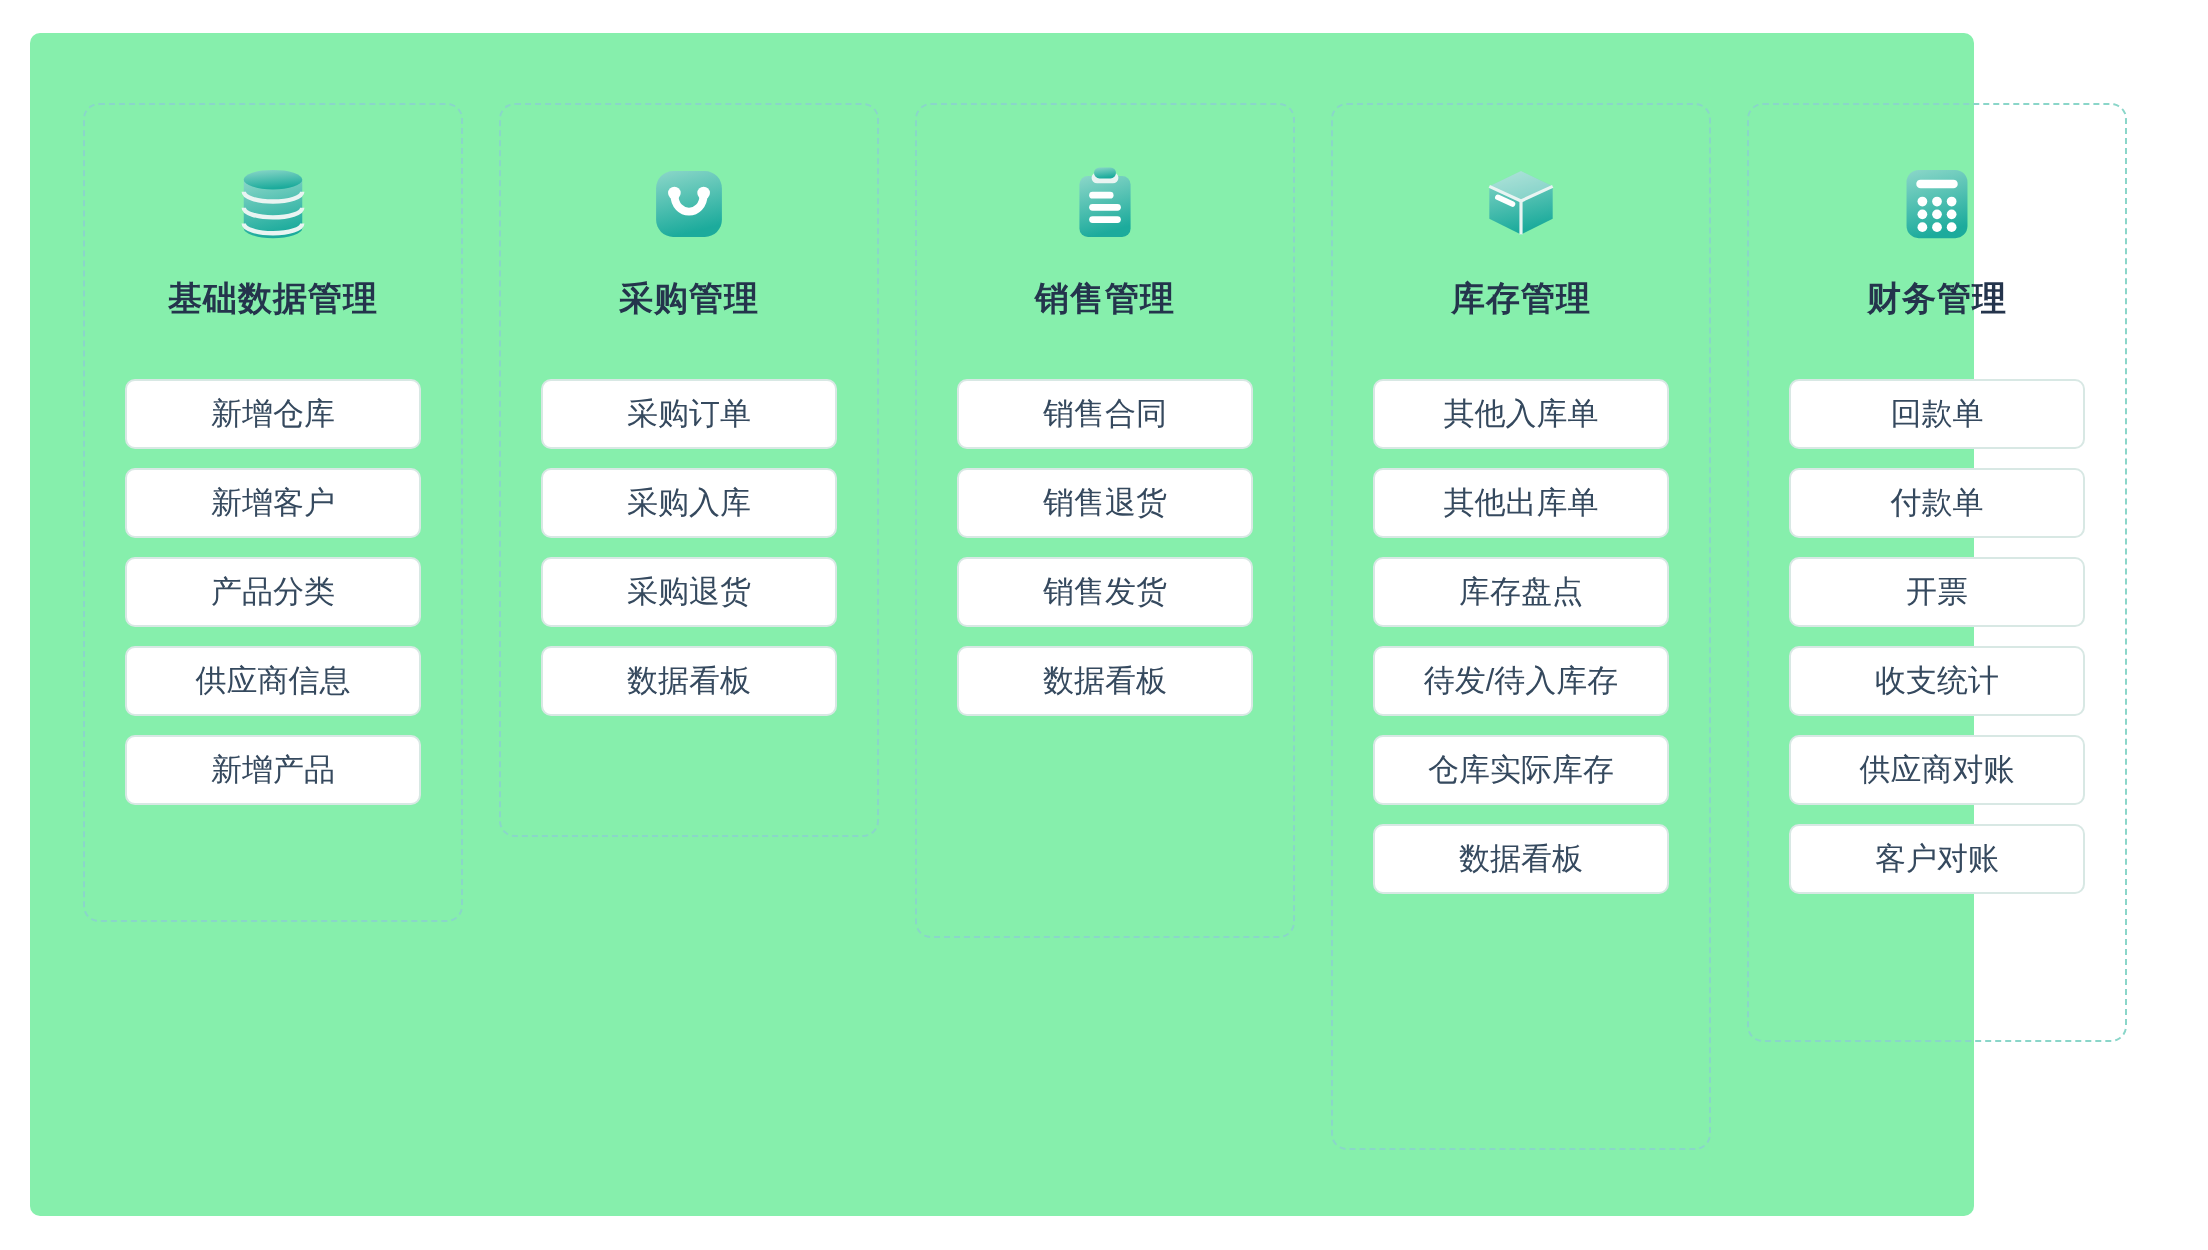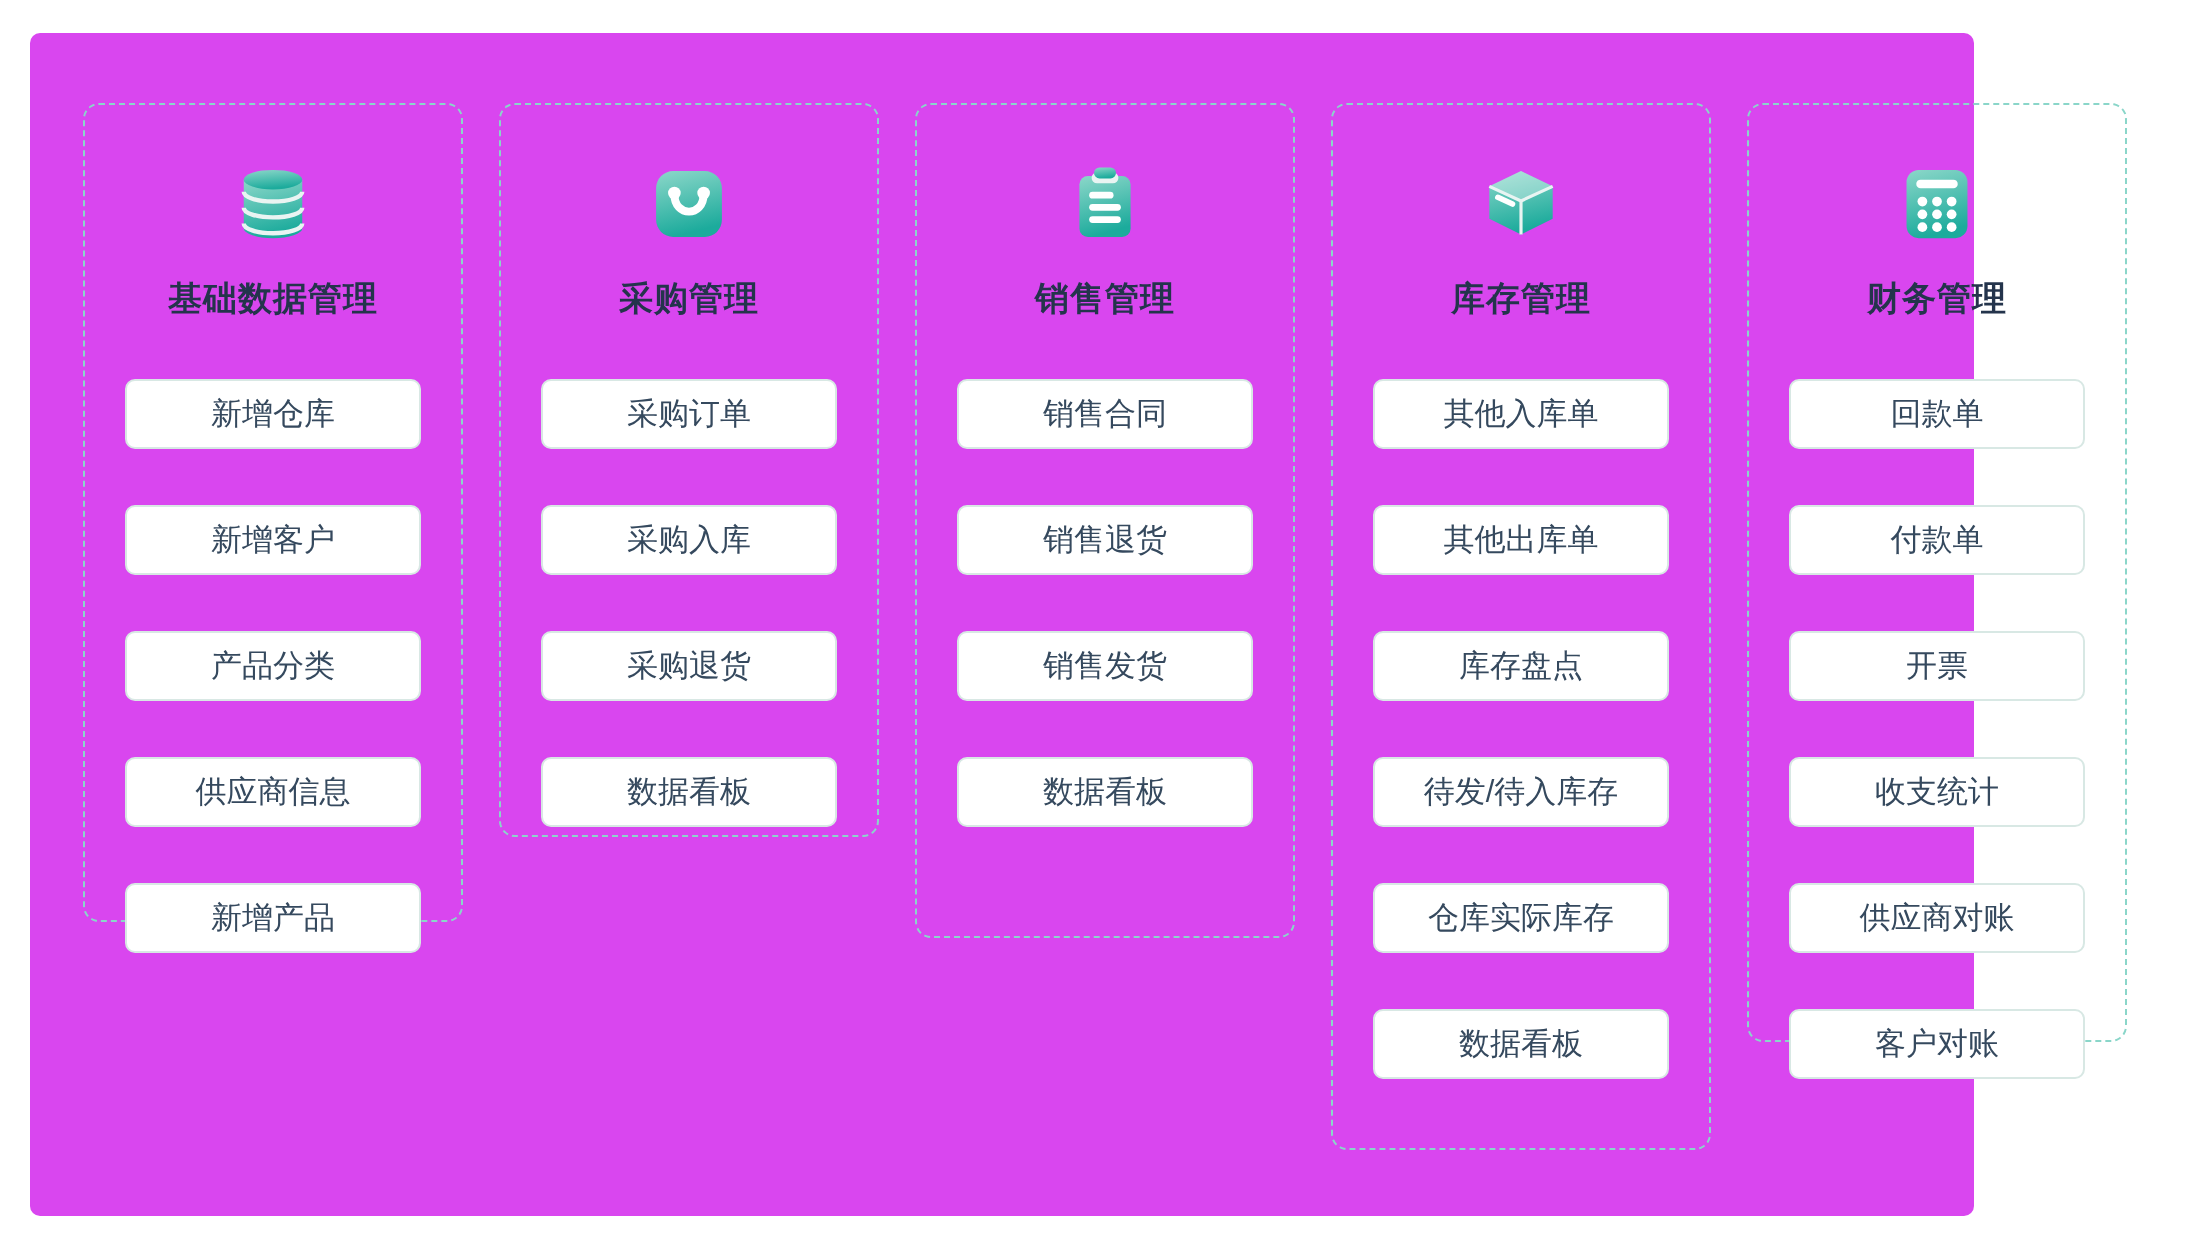--- a/index.html
+++ b/index.html
@@ -1,40 +1,40 @@
 <!DOCTYPE html>
 <html><head>
 <meta charset="utf-8">
 <style>
   * { margin:0; padding:0; box-sizing:border-box; }
   html,body { width:2208px; height:1250px; background:#ffffff; font-family:"Liberation Sans","DejaVu Sans",sans-serif; }
   .panel {
     position:absolute; left:30px; top:33px; width:1944px; height:1183px;
-    background:#d946ef; border-radius:10px;
+    background:#86efac; border-radius:10px;
     padding:70px 0 0 53px;
     display:flex; gap:36px; align-items:flex-start;
   }
   .column {
     width:380px; flex:0 0 380px;
     border:2px dashed #8ad6c9; border-radius:16px;
     display:flex; flex-direction:column; align-items:center;
     padding-top:60px;
   }
   .column:nth-child(1){ height:819px; }
   .column:nth-child(2){ height:734px; }
   .column:nth-child(3){ height:835px; }
   .column:nth-child(4){ height:1047px; }
   .column:nth-child(5){ height:939px; }
   .icon-wrap { width:78px; height:78px; }
   .icon-wrap svg { width:78px; height:78px; display:block; }
   .section-title {
     margin-top:38px; font-size:34px; font-weight:bold; color:#24344c;
     letter-spacing:1px; line-height:1;
   }
-  .btn-list { margin-top:64px; display:flex; flex-direction:column; gap:56px; }
+  .btn-list { margin-top:64px; display:flex; flex-direction:column; gap:19px; }
   .menu-btn {
     width:296px; height:70px;
     background:#ffffff; border:2px solid #d8e8e4; border-radius:10px;
     display:flex; align-items:center; justify-content:center;
     font-size:31px; color:#35495e; cursor:pointer;
     font-family:"Liberation Sans","DejaVu Sans",sans-serif;
   }
   .defs-holder { position:absolute; width:0; height:0; overflow:hidden; }
 </style>
 </head>

